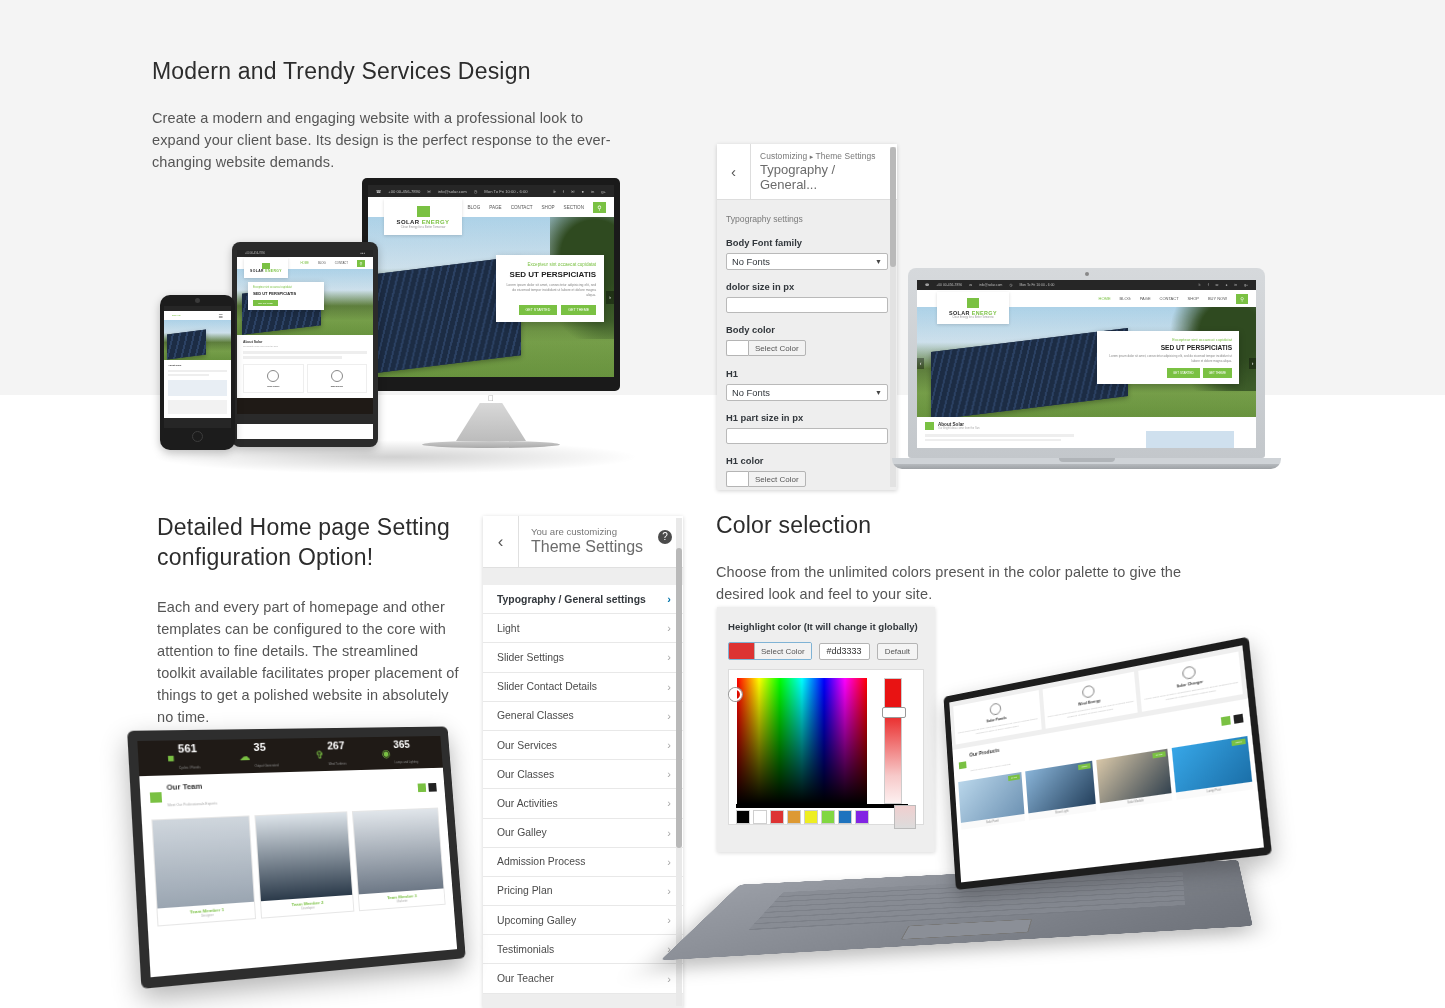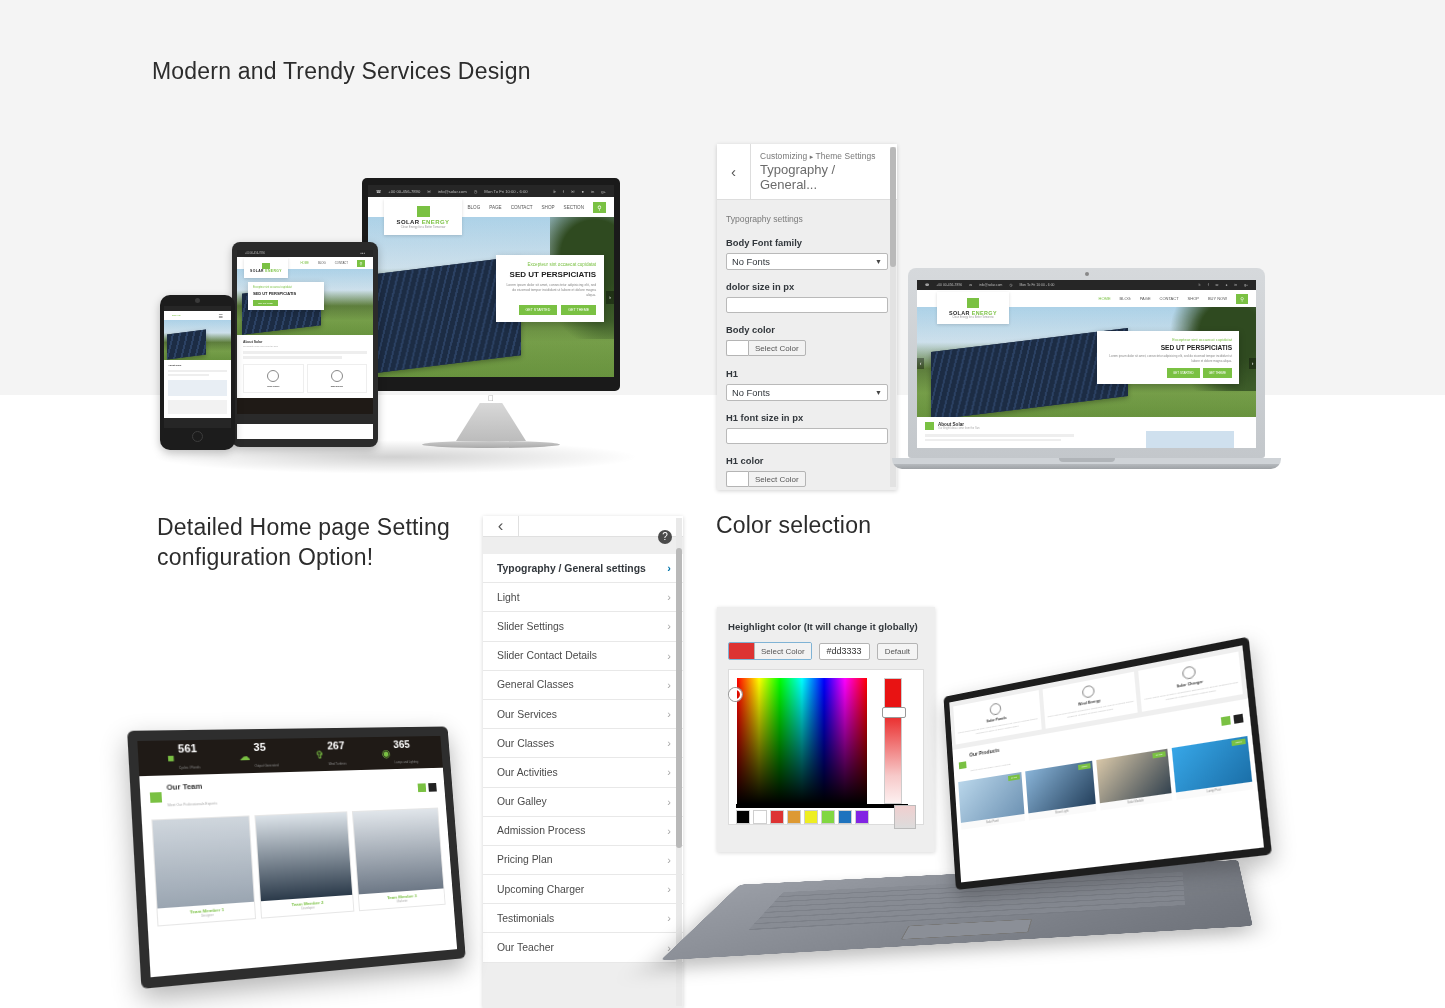--- a/index.html
+++ b/index.html
@@ -355,20 +355,21 @@
   .prod-cap { background: #fafafa; text-align: center; color: #888; padding: 2px; }
 </style>
 </head>
 <body>
 
 <div class="band-top"></div>
 <div class="band-low-right"></div>
 
 <div class="blk-1">
   <h2 class="sec-title">Modern and Trendy Services Design</h2>
+  <p class="sec-copy">Create a modern and engaging website with a professional look to expand your client base. Its design is the perfect response to the ever-changing website demands.</p>
 </div>
 
 <div class="shadow-ellipse" style="left:150px;top:440px;width:490px;height:34px;"></div>
 
 <div class="mock" id="m-desktop">
   <div class="dt-screen">
     <div class="site" style="height:192px;">
 
       <div class="site-topbar" style="height:12px;font-size:4.2px;">
         <div class="left">
@@ -534,21 +535,21 @@
       <div class="color-chip"></div>
       <div class="color-btn">Select Color</div>
     </div>
 
     <div class="fld-label">H1</div>
     <div class="sel-box">
       <span>No Fonts</span>
       <span class="caret">▼</span>
     </div>
 
-    <div class="fld-label">H1 font size in px</div>
+    <div class="fld-label">H1 part size in px</div>
     <div class="txt-box"></div>
 
     <div class="fld-label">H1 color</div>
     <div class="color-row">
       <div class="color-chip"></div>
       <div class="color-btn">Select Color</div>
     </div>
   </div>
   <div class="panel-scroll">
       <i style="height:120px;"></i>
@@ -631,25 +632,30 @@
         <div class="about-img" style="right:22px;top:14px;width:88px;height:32px;"></div>
       </div>
     </div>
   </div>
   <div class="lt-base"></div>
   <div class="lt-notch"></div>
 </div>
 
 <div class="blk-3">
   <h2 class="sec-title">Detailed Home page Setting configuration Option!</h2>
+  <p class="sec-copy">Each and every part of homepage and other templates can be configured to the core with attention to fine details. The streamlined toolkit available facilitates proper placement of things to get a polished website in absolutely no time.</p>
 </div>
 
 <div class="panel" id="ts-panel">
   <div class="ts-head">
     <div class="ts-back">‹</div>
+    <div class="ts-head-txt">
+      <div class="ts-sub">You are customizing</div>
+      <div class="ts-title">Theme Settings</div>
+    </div>
     <div class="help-icon" style="top:14px;right:11px;width:14px;height:14px;line-height:14px;font-size:10px;">?</div>
   </div>
   <div class="ts-gap"></div>
 
   <div class="ts-item active">
     <span>Typography / General settings</span>
     <span class="chev">›</span>
   </div>
   <div class="ts-item">
     <span>Light</span>
@@ -685,21 +691,21 @@
   </div>
   <div class="ts-item">
     <span>Admission Process</span>
     <span class="chev">›</span>
   </div>
   <div class="ts-item">
     <span>Pricing Plan</span>
     <span class="chev">›</span>
   </div>
   <div class="ts-item">
-    <span>Upcoming Charger</span>
+    <span>Upcoming Galley</span>
     <span class="chev">›</span>
   </div>
   <div class="ts-item">
     <span>Testimonials</span>
     <span class="chev">›</span>
   </div>
   <div class="ts-item">
     <span>Our Teacher</span>
     <span class="chev">›</span>
   </div>
@@ -773,20 +779,21 @@
           <div class="team-name" style="font-size:4.4px;padding-top:3px;">Team Member 3</div>
           <div class="team-role" style="font-size:3px;padding-bottom:4px;">Marketer</div>
         </div>
       </div>
     </div>
   </div>
 </div>
 
 <div class="blk-4">
   <h2 class="sec-title">Color selection</h2>
+  <p class="sec-copy">Choose from the unlimited colors present in the color palette to give the desired look and feel to your site.</p>
 </div>
 
 <div id="cp-panel">
   <div class="cp-label">Heighlight color (It will change it globally)</div>
   <div class="cp-ctrl">
     <span class="cp-chip-wrap">
       <span class="cp-chip"></span>
       <span class="cp-selbtn">Select Color</span>
     </span>
     <span class="cp-hex">#dd3333</span>

